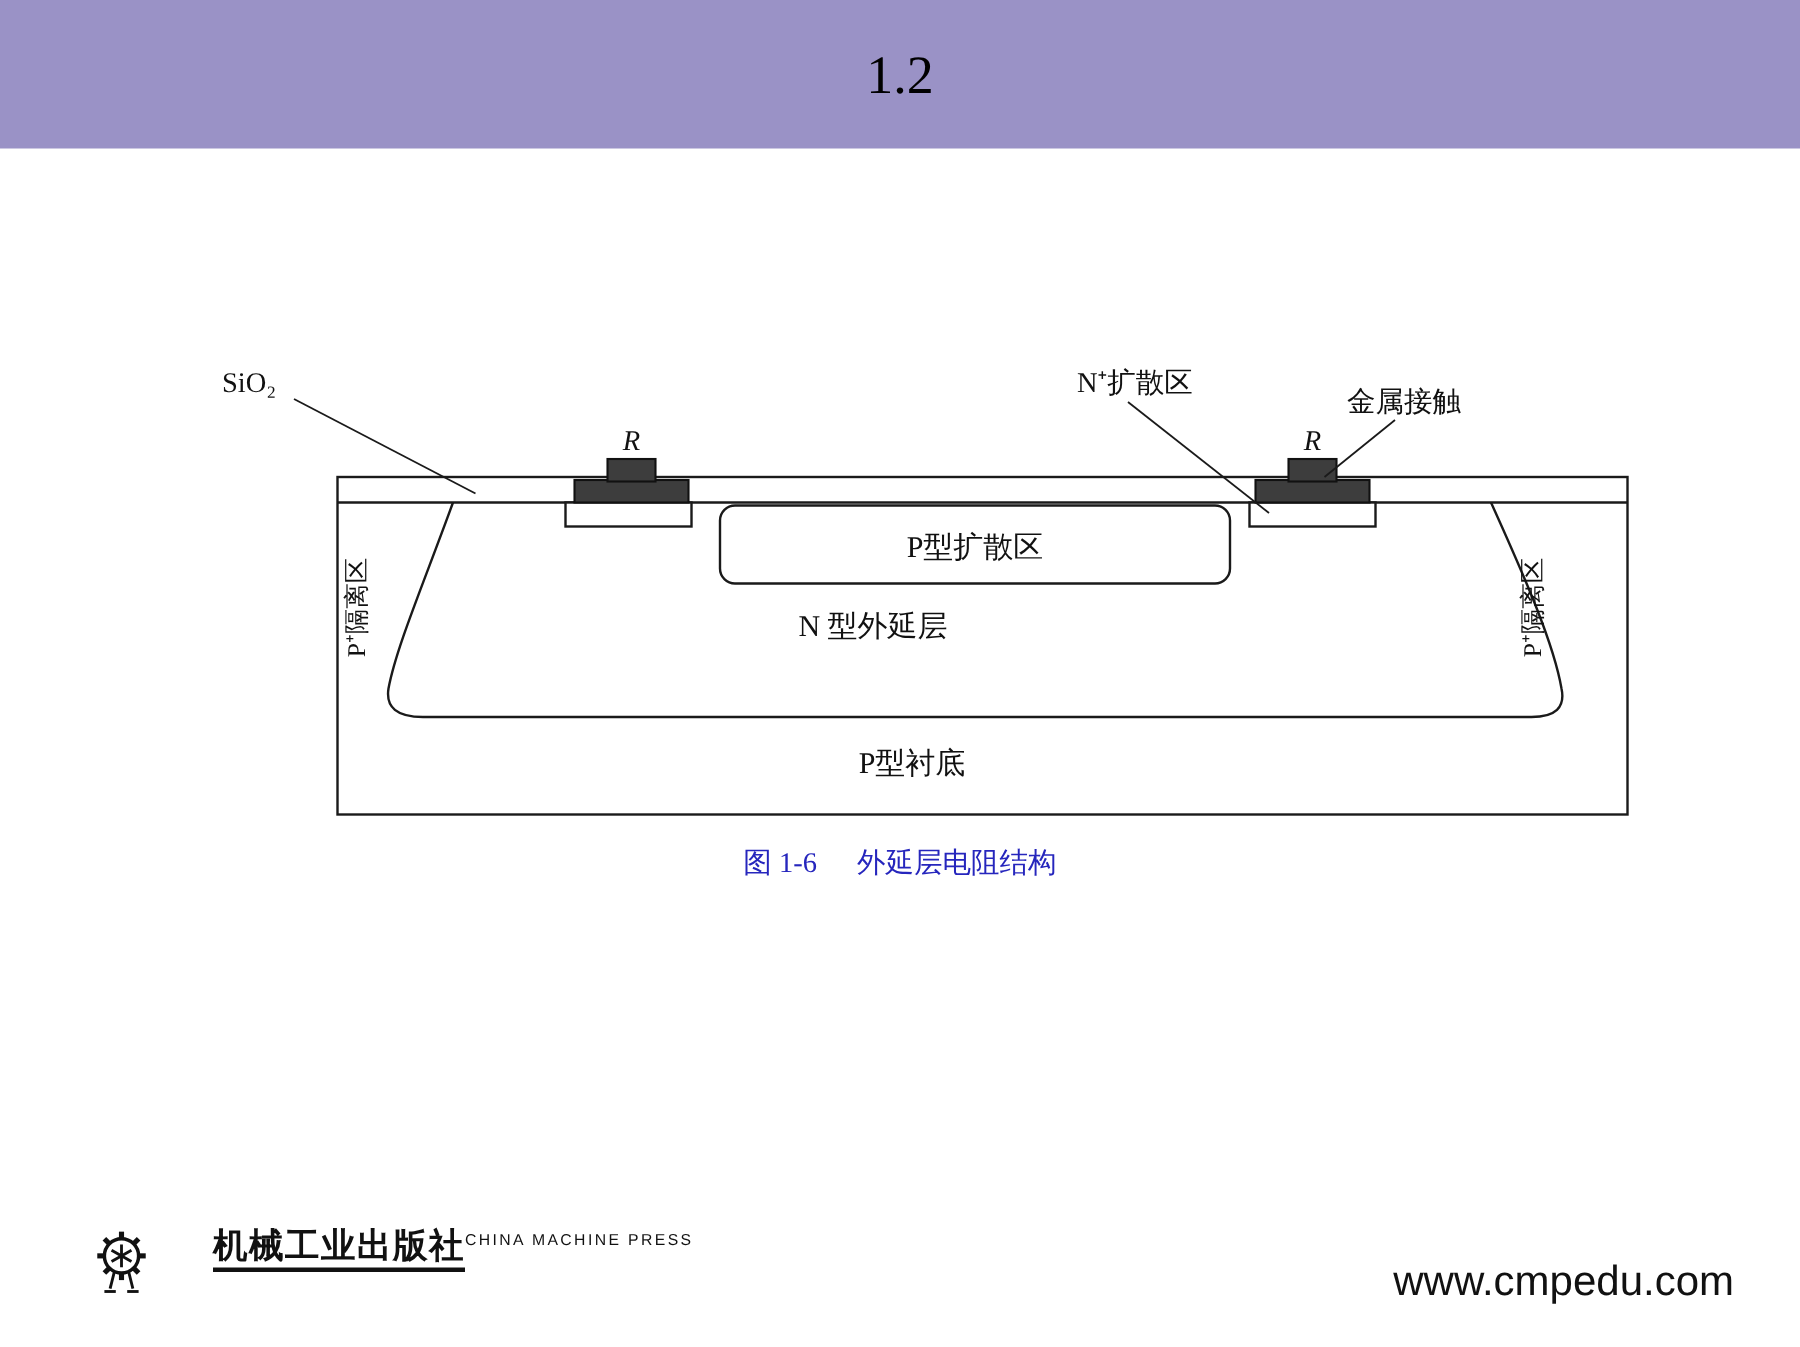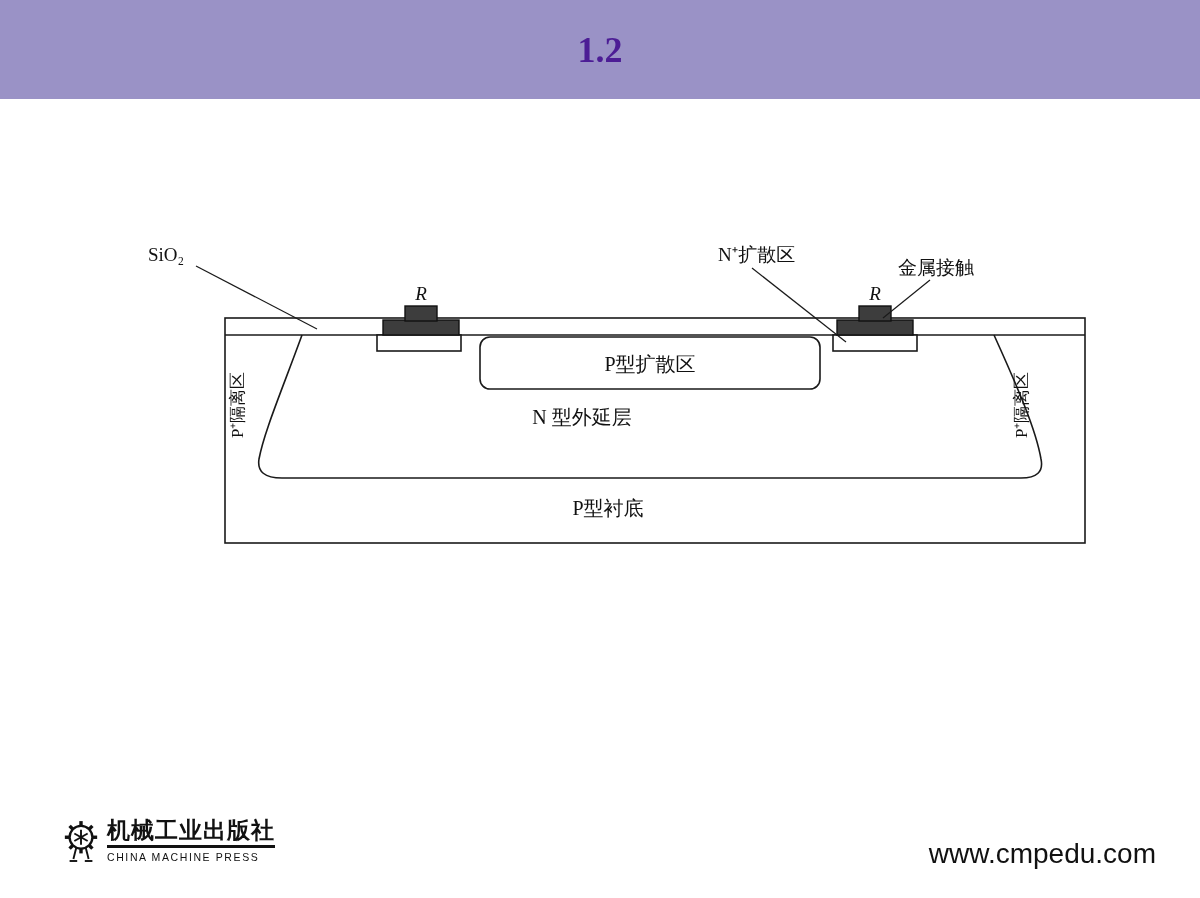--- a/index.html
+++ b/index.html
@@ -8,21 +8,21 @@
     background:#ffffff; overflow:hidden;
     font-family:"Liberation Serif", serif;
   }
   
   .header {
     position:absolute; top:0; left:0; width:1200px; height:99px;
     background:#9a92c6;
     display:flex; align-items:center; justify-content:center;
   }
   .header-title {
-    color:#4c1d95; font-weight:bold; font-size:36px;
+    color:#000000; font-weight:normal; font-size:36px;
     display:flex; align-items:baseline; gap:52px;
     font-family:"Liberation Serif", serif;
     text-align:right;
   }
   
   .diagram-wrap { position:absolute; left:130px; top:228px; }
   .ln { stroke:#1a1a1a; stroke-width:1.6; }
   .ln-thin { stroke:#1a1a1a; stroke-width:1.2; }
   .dtext { font-family:"Liberation Serif", serif; font-size:20px; fill:#111111; }
   .dtext-small { font-family:"Liberation Serif", serif; font-size:17px; fill:#111111; }
@@ -35,21 +35,21 @@
     position:absolute; top:562px; left:0; width:1200px;
     text-align:center; color:#2626bd; font-size:19px;
     font-family:"Liberation Serif", serif;
   }
   .caption .cap-label { margin-right:22px; }
   
   .footer-logo {
     position:absolute; left:62px; top:818px;
     display:flex; align-items:flex-start; gap:7px;
   }
-  .logo-text { display:flex; flex-direction:column; }
+  .logo-text { display:flex; flex-direction:row;margin-left:35px; }
   .publisher-cn {
     font-size:23px; font-weight:bold; color:#111111; letter-spacing:1px;
     border-bottom:3px solid #111111; padding-bottom:2px; line-height:1.1;
     font-family:"Liberation Serif", serif;
   }
   .publisher-en {
     font-size:10.5px; font-weight:normal; color:#111111; letter-spacing:1.6px;
     margin-top:3px; font-family:"Liberation Sans", sans-serif;
   }
   .footer-url {
@@ -106,20 +106,24 @@
       <line x1="66" y1="38" x2="187" y2="101" class="ln-thin"></line>
 
       <text x="588" y="33" class="dtext-label">N⁺扩散区</text>
       <line x1="622" y1="40" x2="716" y2="114" class="ln-thin"></line>
 
       <text x="768" y="46" class="dtext-label">金属接触</text>
       <line x1="800" y1="52" x2="753" y2="90" class="ln-thin"></line>
     </svg>
   </div>
 
+  <div class="caption">
+    <span class="cap-label">图 1-6</span>
+    <span>外延层电阻结构</span>
+  </div>
 
   <div class="footer-logo">
     <svg width="38" height="48" viewBox="0 0 40 50">
       <g stroke="#111111" fill="none" stroke-width="2.4">
         <circle cx="20" cy="20" r="12"></circle>
       </g>
       <g stroke="#111111" stroke-width="3.6">
         <line x1="20" y1="3" x2="20" y2="8"></line>
         <line x1="20" y1="32" x2="20" y2="37"></line>
         <line x1="3" y1="20" x2="8" y2="20"></line>

